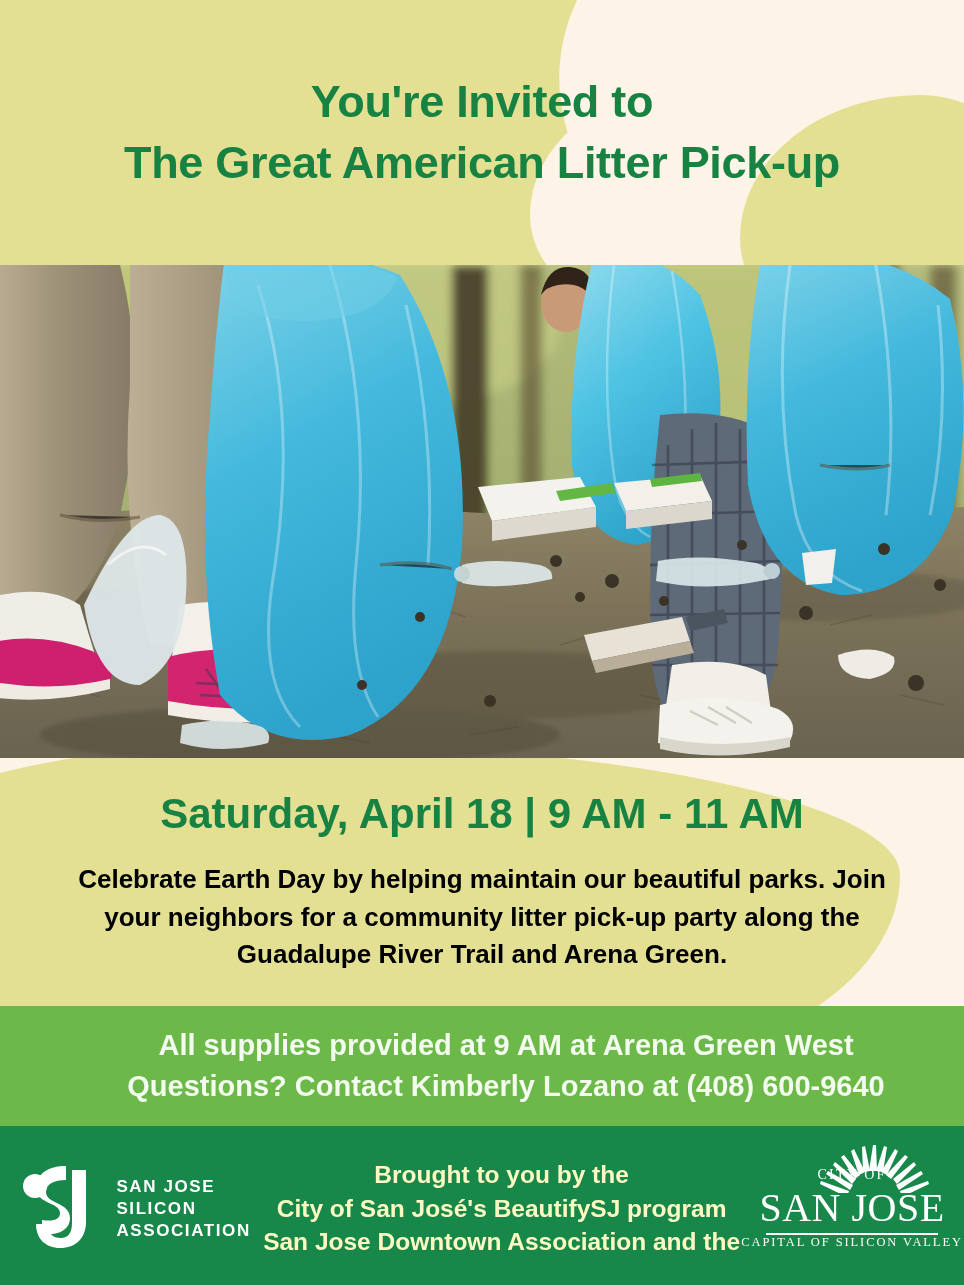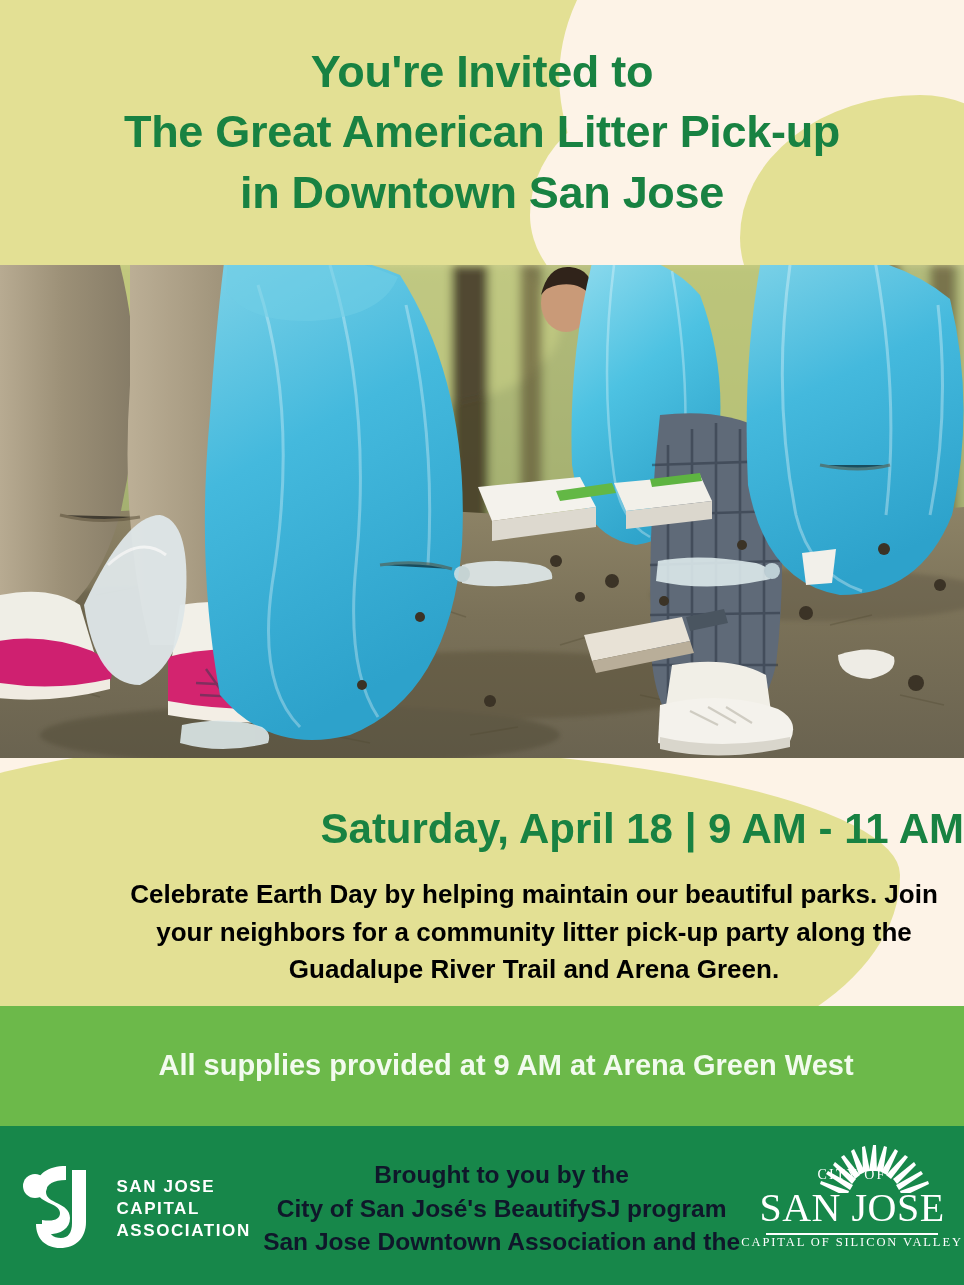--- a/index.html
+++ b/index.html
@@ -102,27 +102,27 @@
     position: absolute;
     background: #E3E094;
     left: -190px;
     top: -15px;
     width: 1090px;
     height: 330px;
     border-radius: 42% 58% 30% 70% / 48% 40% 60% 52%;
   }
   .mid-text {
     position: absolute;
-    left: 0; top: 16px;
+    left: 0; top: 1px;
     width: 964px;
     height: 240px;
     z-index: 5;
     display: flex;
     flex-direction: column;
-    align-items: flex-end;
+    align-items: center;
   }
   .date-line {
     margin-top: 32px;
     color: #188242;
     font-weight: bold;
     font-size: 42px;
     line-height: 1.1;
     text-align: center;
     white-space: nowrap;
   }
@@ -196,21 +196,21 @@
     line-height: 1;
   }
   .footer-credit {
     flex: 1;
     display: flex;
     flex-direction: column;
     align-items: center;
     justify-content: center;
   }
   .credit-line {
-    color: #0f172a;
+    color: #fef9c3;
     font-weight: bold;
     font-size: 24.5px;
     line-height: 1.38;
     text-align: center;
     white-space: nowrap;
   }
   .footer-logo-right {
     width: 230px;
     display: flex;
     align-items: center;
@@ -268,21 +268,20 @@
 <div class="poster">
 
   <div class="header">
     <div class="header-blob header-blob-main"></div>
     <div class="header-blob header-blob-lower"></div>
     <div class="header-yellow-right"></div>
 
     <div class="header-text">
       <div class="title-line">You're Invited to</div>
       <div class="title-line">The Great American Litter Pick-up</div>
-      <div class="title-line">in Downtown San Jose</div>
     </div>
   </div>
 
   <div class="photo">
     <svg width="964" height="493" viewBox="0 0 964 493" xmlns="http://www.w3.org/2000/svg" role="img">
       <defs>
         <linearGradient id="skyG" x1="0" y1="0" x2="0" y2="1">
           <stop offset="0" stop-color="#caca90"></stop>
           <stop offset="1" stop-color="#8f9a62"></stop>
         </linearGradient>
@@ -506,36 +505,37 @@
   <div class="mid">
     <div class="mid-blob"></div>
     <div class="mid-text">
       <div class="date-line">Saturday, April 18  |  9 AM - 11 AM</div>
       <div class="desc">Celebrate Earth Day by helping maintain our beautiful parks. Join your neighbors for a community litter pick-up party along the Guadalupe River Trail and Arena Green.</div>
     </div>
   </div>
 
   <div class="banner">
     <div class="banner-line">All supplies provided at 9 AM at Arena Green West</div>
+    <div class="banner-line">Questions? Contact Kimberly Lozano at (408) 600-9640</div>
   </div>
 
   <div class="footer">
 
     <div class="footer-logo-left">
       <div class="sjda-lockup">
         <span>
           <svg width="78" height="86" viewBox="0 0 78 86" xmlns="http://www.w3.org/2000/svg">
             <circle cx="13" cy="22" r="12" fill="#ffffff"></circle>
             <path d="M44,2 L44,16 C32,16 24,20 24,28 C24,40 48,38 48,54 C48,66 36,72 20,70 L20,56 C32,58 38,55 38,49 C38,38 14,40 14,24 C14,10 26,2 44,2 Z" fill="#ffffff"></path>
             <path d="M50,6 L64,6 L64,58 C64,74 54,84 38,84 C24,84 14,75 14,60 L26,60 C26,70 31,74 39,74 C46,74 50,69 50,59 Z" fill="#ffffff"></path>
           </svg>
         </span>
         <span class="sjda-wordmark">
           <span>SAN JOSE</span>
-          <span>CAPITAL</span>
+          <span>SILICON</span>
           <span>ASSOCIATION</span>
         </span>
       </div>
     </div>
 
     <div class="footer-credit">
       <div class="credit-line">Brought to you by the</div>
       <div class="credit-line">City of San José's BeautifySJ program</div>
       <div class="credit-line">San Jose Downtown Association and the</div>
     </div>

